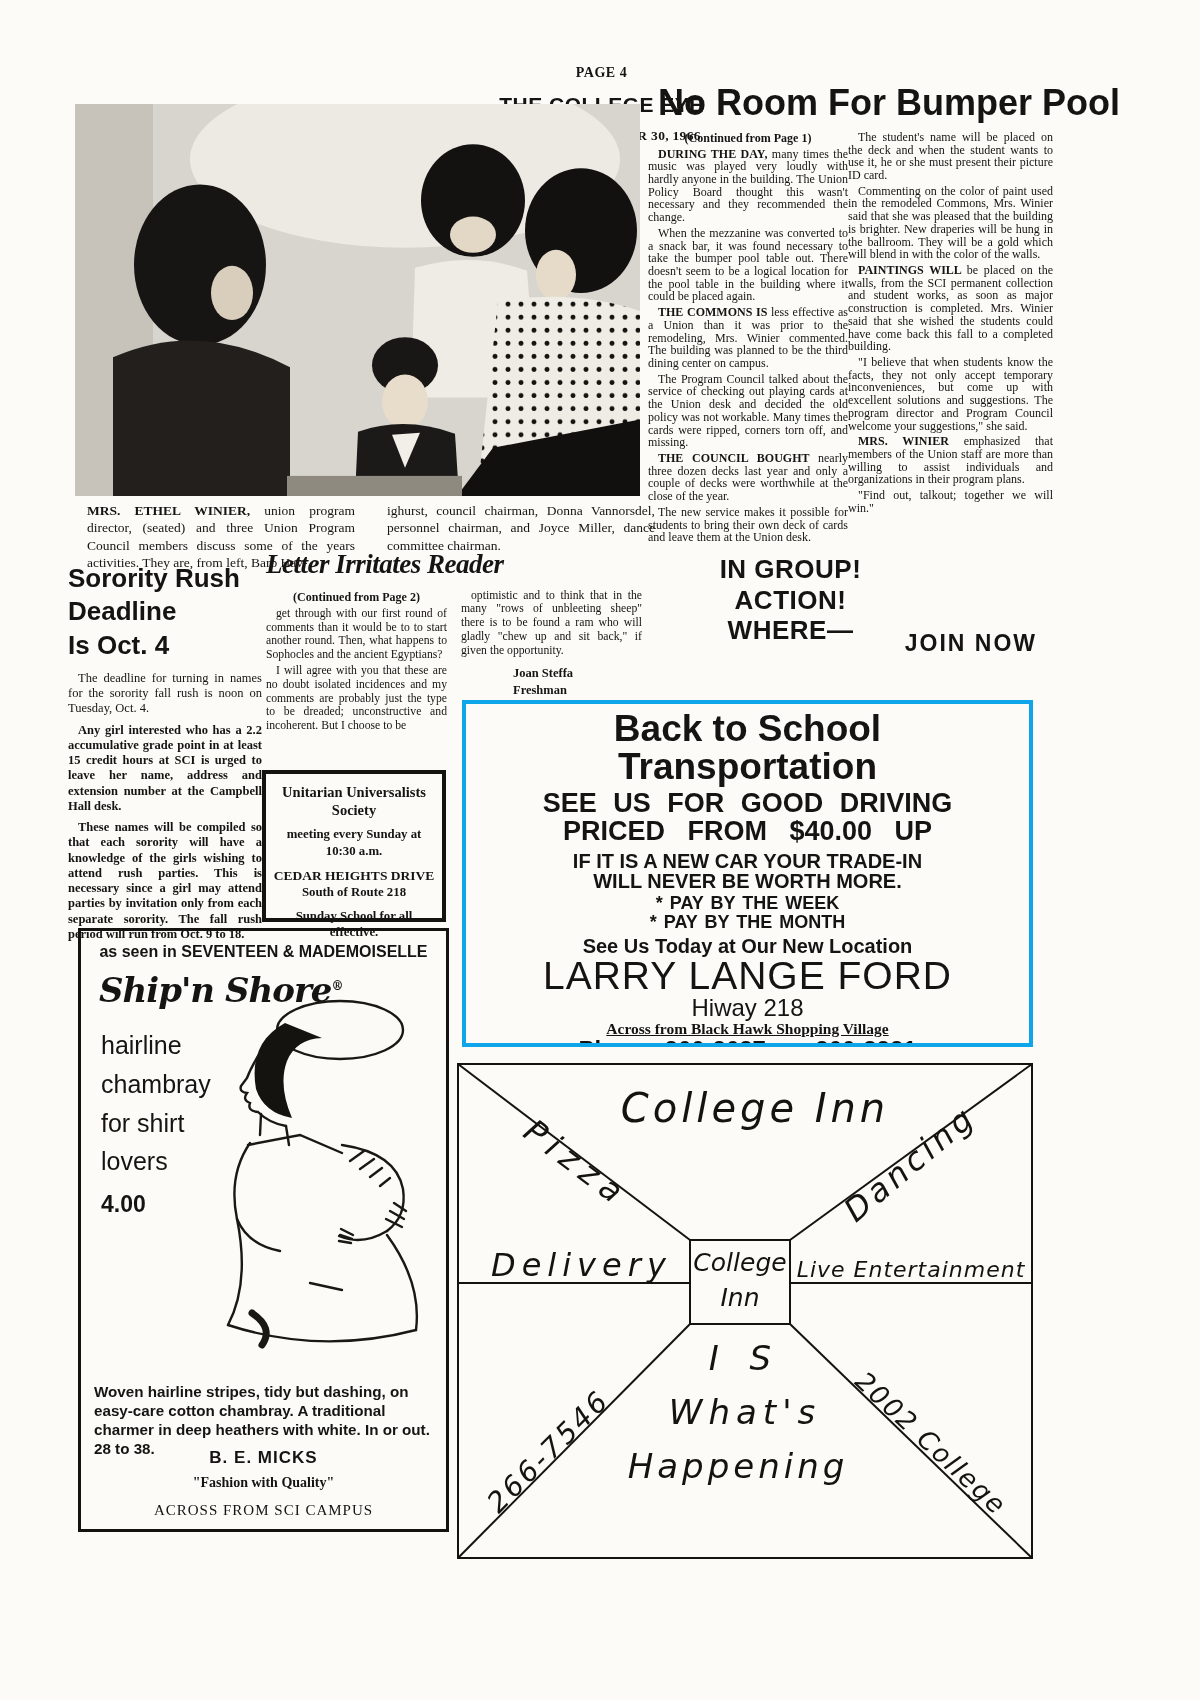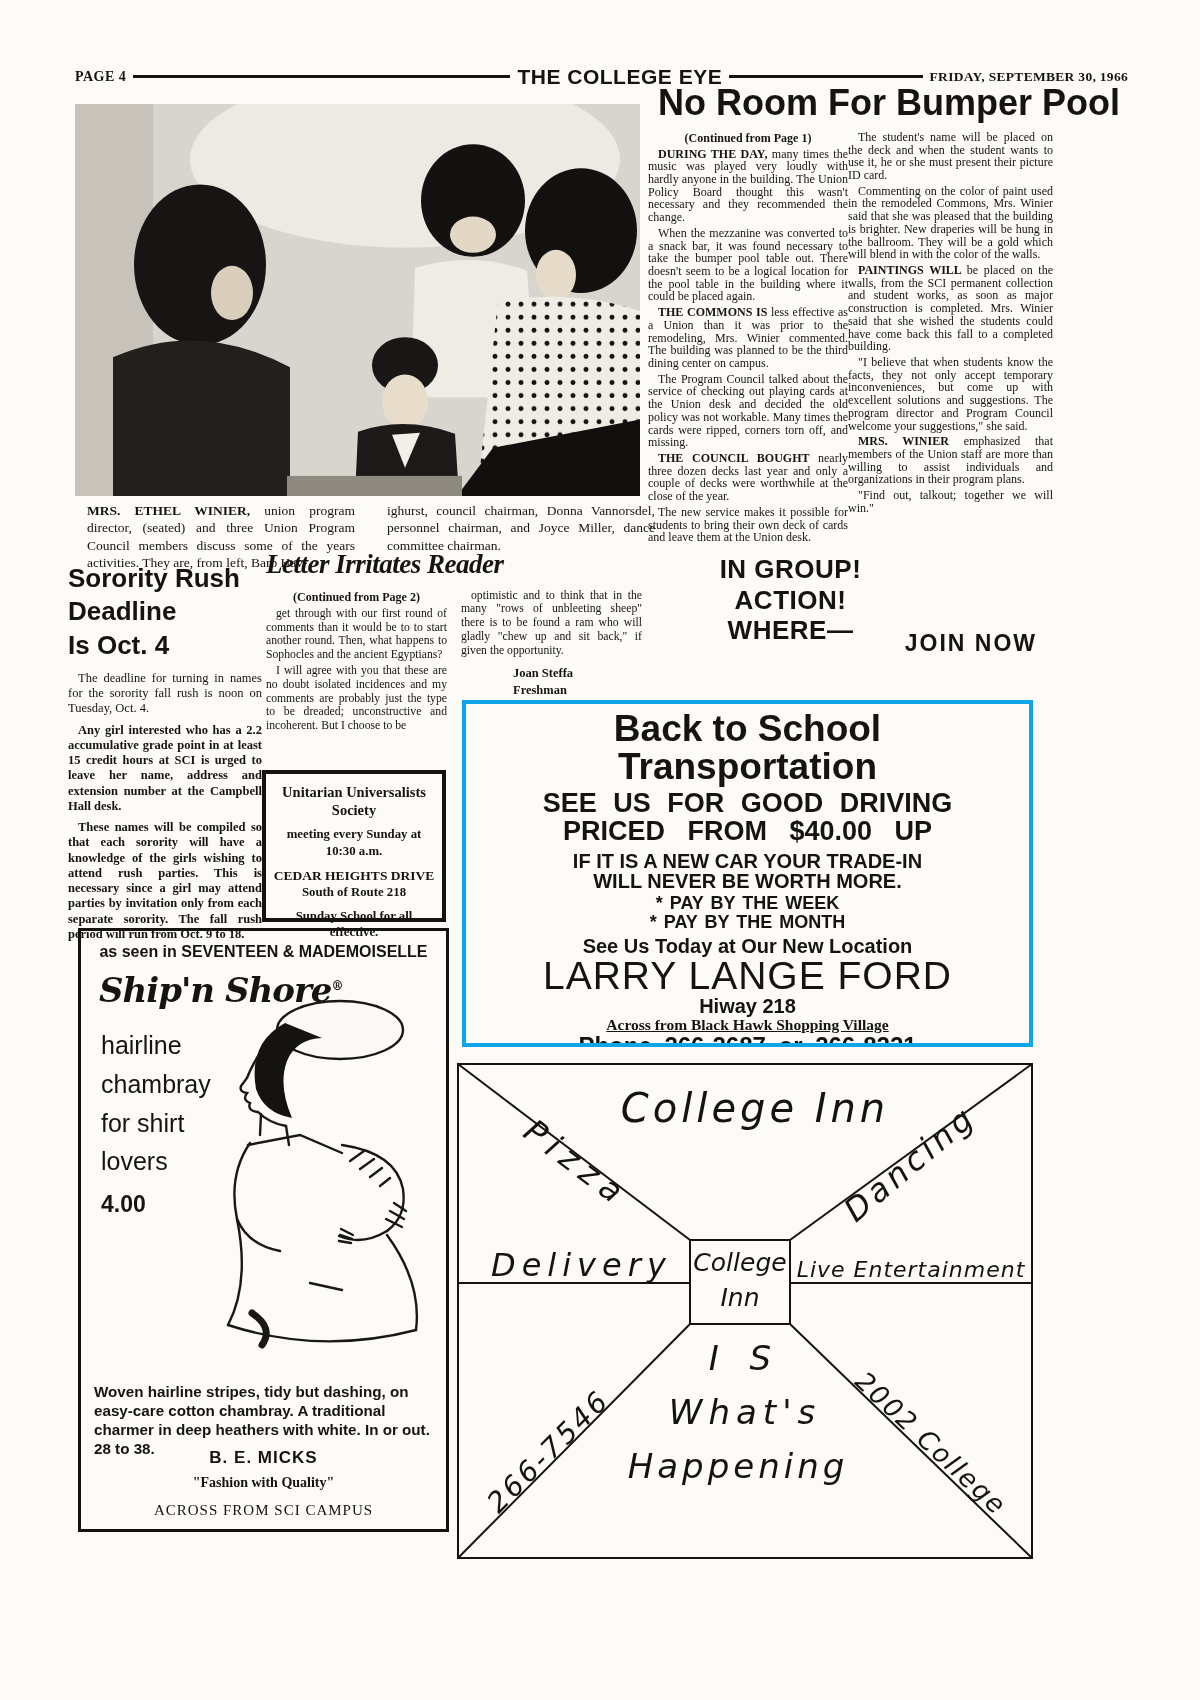--- a/index.html
+++ b/index.html
@@ -1,21 +1,21 @@
 <!DOCTYPE html>
 <html><head>
 <meta charset="utf-8">
 <style>
   html,body{margin:0;padding:0;background:#9b9b9b;}
   .page{position:relative;width:1200px;height:1700px;margin:0 auto;background:#fcfbf7;color:#161412;overflow:hidden;
         font-family:"Liberation Serif",serif;}
   .abs{position:absolute;}
 
   
-  .masthead{left:75px;right:72px;top:66px;display:flex;align-items:center;gap:7px;}
+  .masthead{left:75px;right:72px;top:66px;display:flex;align-items:center;gap:7px;flex-direction:column;}
   .masthead .pg{font:700 14px/1 "Liberation Serif",serif;letter-spacing:.5px;}
   .masthead .rule{height:3px;background:#15130f;}
   .masthead .r1{flex:1.95;}
   .masthead .r2{flex:1;}
   .masthead .title{font:700 21px/1 "Liberation Sans",sans-serif;letter-spacing:.5px;}
   .masthead .date{font:700 13.5px/1 "Liberation Serif",serif;letter-spacing:.3px;}
 
   
   .photo{left:75px;top:104px;width:565px;height:392px;background:#d8d5cf;}
   .photo svg{display:block;width:100%;height:100%;}
@@ -68,21 +68,21 @@
   .ad-ford{left:462px;top:700px;width:571px;height:347px;border:4px solid #0ea5e9;box-sizing:border-box;
     text-align:center;overflow:hidden;padding-top:6px;font-family:"Liberation Sans",sans-serif;}
   .ad-ford div{line-height:1.02;}
   .f-bts{font-size:37px;font-weight:700;}
   .f-see{font-size:27px;font-weight:700;word-spacing:9px;margin-top:5px;}
   .f-priced{font-size:27px;font-weight:700;word-spacing:15px;}
   .f-new{font-size:20px;font-weight:700;margin-top:5px;}
   .f-pay{font-size:18px;font-weight:700;margin-top:3px;word-spacing:2px;}
   .f-today{font-size:20px;font-weight:700;margin-top:5px;}
   .f-name{font-size:39px;font-weight:400;letter-spacing:1px;}
-  .f-hiway{font-size:20px;font-weight:700;}
+  .f-hiway{font-size:24px;font-weight:400;}
   .f-across{font:700 15.5px "Liberation Serif",serif;text-decoration:underline;}
   .f-phone{font-size:24px;font-weight:700;margin-top:2px;word-spacing:6px;}
 
   
   .ad-micks{left:78px;top:928px;width:371px;height:604px;border:3px solid #15130f;box-sizing:border-box;overflow:hidden;}
   .m-tag{text-align:center;margin-top:13px;font:700 16px/1 "Liberation Sans",sans-serif;}
   .m-brand{position:absolute;left:18px;top:42px;font:italic 700 34px/1 "DejaVu Serif",serif;letter-spacing:-1px;}
   .m-brand sup{font-size:12px;}
   .m-prod{position:absolute;left:20px;top:95px;font:400 25px/1.55 "Liberation Sans",sans-serif;}
   .m-price{position:absolute;left:20px;top:262px;font:700 23px/1 "Liberation Sans",sans-serif;}

